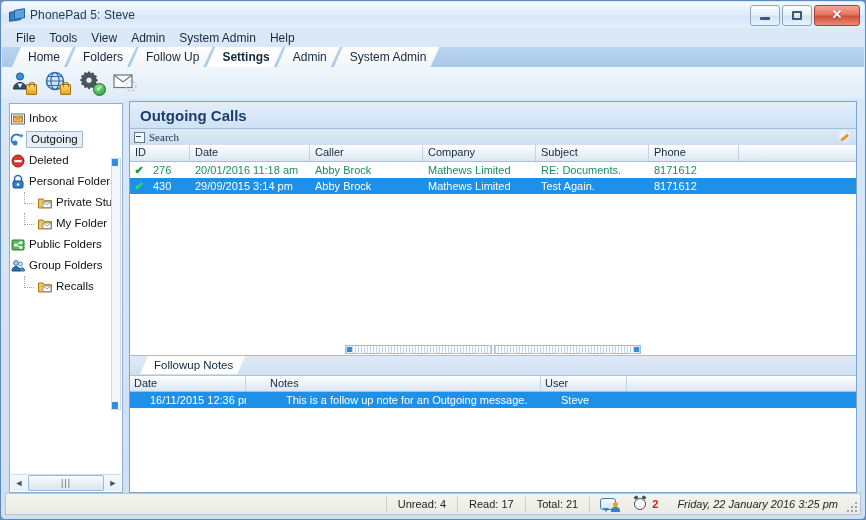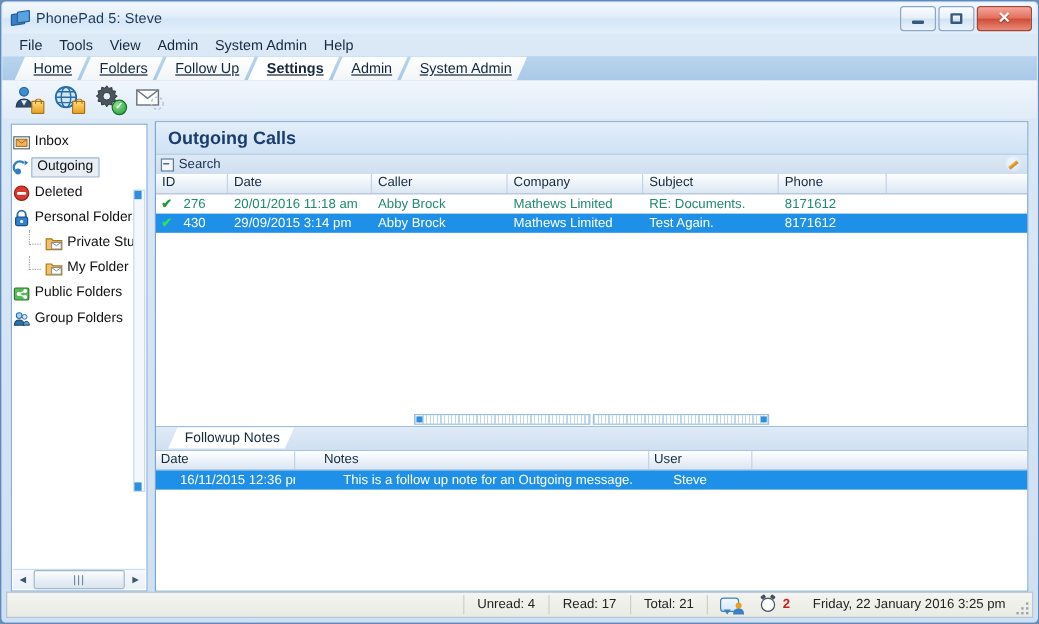--- a/index.html
+++ b/index.html
@@ -79,21 +79,20 @@
     position: absolute; left: 1px; top: 46px; right: 1px; height: 20px;
     background: linear-gradient(#b9d4ee, #a9c9e8);
     display: flex; align-items: flex-end; padding-left: 10px;
   }
   .tab {
     position: relative; height: 20px; line-height: 20px;
     font-size: 12px; color: #14283c; padding: 0 13px 0 16px;
     background: linear-gradient(#fefefe, #f2f5f8);
     margin-right: -6px;
     clip-path: polygon(9px 0, 100% 0, calc(100% - 9px) 100%, 0 100%);
-    text-decoration: underline;
   }
   .tab.active {
     font-weight: bold; background: #ffffff; z-index: 3;
   }
   .tab-fill {
     flex: 1; height: 20px; background: linear-gradient(#b9d4ee, #a9c9e8);
   }
   
   .toolbar {
     position: absolute; left: 1px; top: 66px; right: 1px; height: 32px;
@@ -180,21 +179,21 @@
     border-bottom: 1px solid #a9c4dd;
     display: flex; align-items: center; padding-left: 4px; position: relative;
   }
   .expand-box {
     width: 9px; height: 9px; border: 1px solid #5c7b99; background: #f4f8fb;
     position: relative; margin-right: 4px; flex: none;
   }
   .expand-box:before {
     content: ""; position: absolute; left: 1px; top: 3px; width: 5px; height: 1px; background: #2d4b68;
   }
-  .searchbar .stext { font-size: 11px; color: #15304d; }
+  .searchbar .stext { font-size: 11px; color: #15304d; font-family: Liberation Serif, serif; }
   .pencil {
     position: absolute; right: 5px; top: 1px; width: 13px; height: 13px;
     border-radius: 50%;
     background: radial-gradient(circle at 40% 35%, #eef7ff, #cfe4f6);
   }
   .pencil:after {
     content: ""; position: absolute; left: 2px; top: 6px; width: 9px; height: 3px;
     background: linear-gradient(#f5b14a, #d1811c); transform: rotate(-40deg);
   }
   
@@ -499,20 +498,31 @@
           <svg width="16" height="16" viewBox="0 0 16 16">
             <circle cx="6" cy="5" r="2.4" fill="#9fd2f2" stroke="#2a6fb5" stroke-width=".9"></circle>
             <circle cx="10.5" cy="6" r="2" fill="#d9ecfa" stroke="#2a6fb5" stroke-width=".8"></circle>
             <path d="M2 13c0-2.8 1.8-4.4 4-4.4s4 1.6 4 4.4z" fill="#2f6fa8" stroke="#17456f" stroke-width=".9"></path>
             <path d="M9.5 13c0-2 1-3.2 2.5-3.2s2.5 1.2 2.5 3.2z" fill="#5c9ad1" stroke="#17456f" stroke-width=".8"></path>
           </svg>
         </span>
         <span class="lbl">Group Folders</span>
       </div>
 
+      <div class="tnode indent2">
+        <span class="elbow" style="left:14px"></span>
+        <span class="ico">
+          <svg width="16" height="16" viewBox="0 0 16 16">
+            <path d="M1.5 4h4.5l1.3 1.6h7.2V13H1.5z" fill="#f5c063" stroke="#a97c15" stroke-width="1"></path>
+            <rect x="6" y="7" width="8" height="5.5" fill="#fdfdfd" stroke="#7d8a97" stroke-width=".8"></rect>
+            <path d="M6 7l4 2.8L14 7" fill="none" stroke="#7d8a97" stroke-width=".8"></path>
+          </svg>
+        </span>
+        <span class="lbl">Recalls</span>
+      </div>
 
     </div>
 
     <div class="sb-vscroll">
       <div class="sb-vthumb"></div>
       <div class="sb-vthumb b"></div>
     </div>
 
     <div class="sb-hscroll">
       <div class="sb-arrow">◄</div>
@@ -601,21 +611,21 @@
         <span class="bubble"></span>
           <span class="bubble-person"></span>
       </span>
     </div>
     <div class="sb-cell" style="padding:0 8px 0 4px;display:flex;align-items:center;gap:2px;border-left:none;">
       <span class="sb-icon" style="width:16px">
         <span class="clock"></span>
       </span>
       <span class="alarm-count">2</span>
     </div>
-    <div class="sb-cell" style="border-left:none;padding-right:22px;">Friday, 22 January 2016  3:25 pm</div>
+    <div class="sb-cell" style="border-left:none;padding-right:22px;font-style:italic;">Friday, 22 January 2016  3:25 pm</div>
     <div class="grip">
       <i style="right:0;bottom:0"></i>
         <i style="right:4px;bottom:0"></i>
         <i style="right:8px;bottom:0"></i>
       <i style="right:0;bottom:4px"></i>
         <i style="right:4px;bottom:4px"></i>
       <i style="right:0;bottom:8px"></i>
     </div>
   </div>
 

